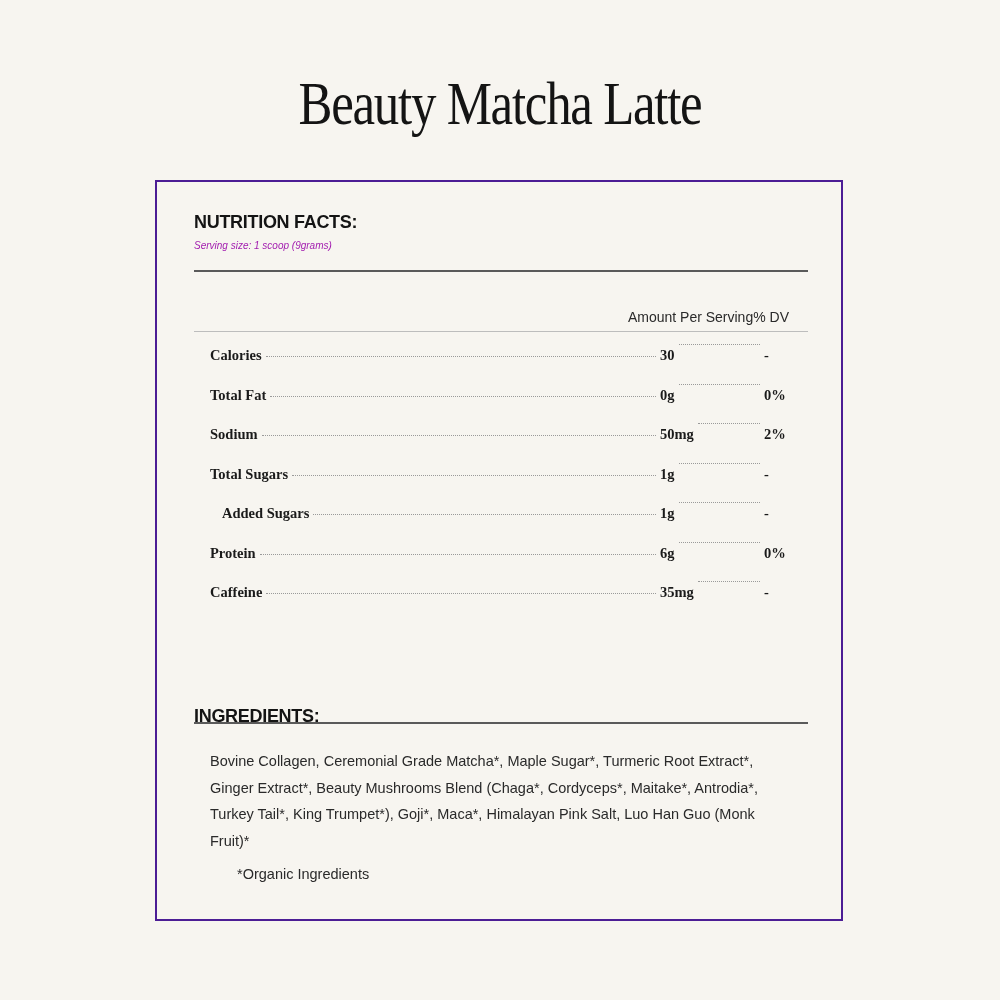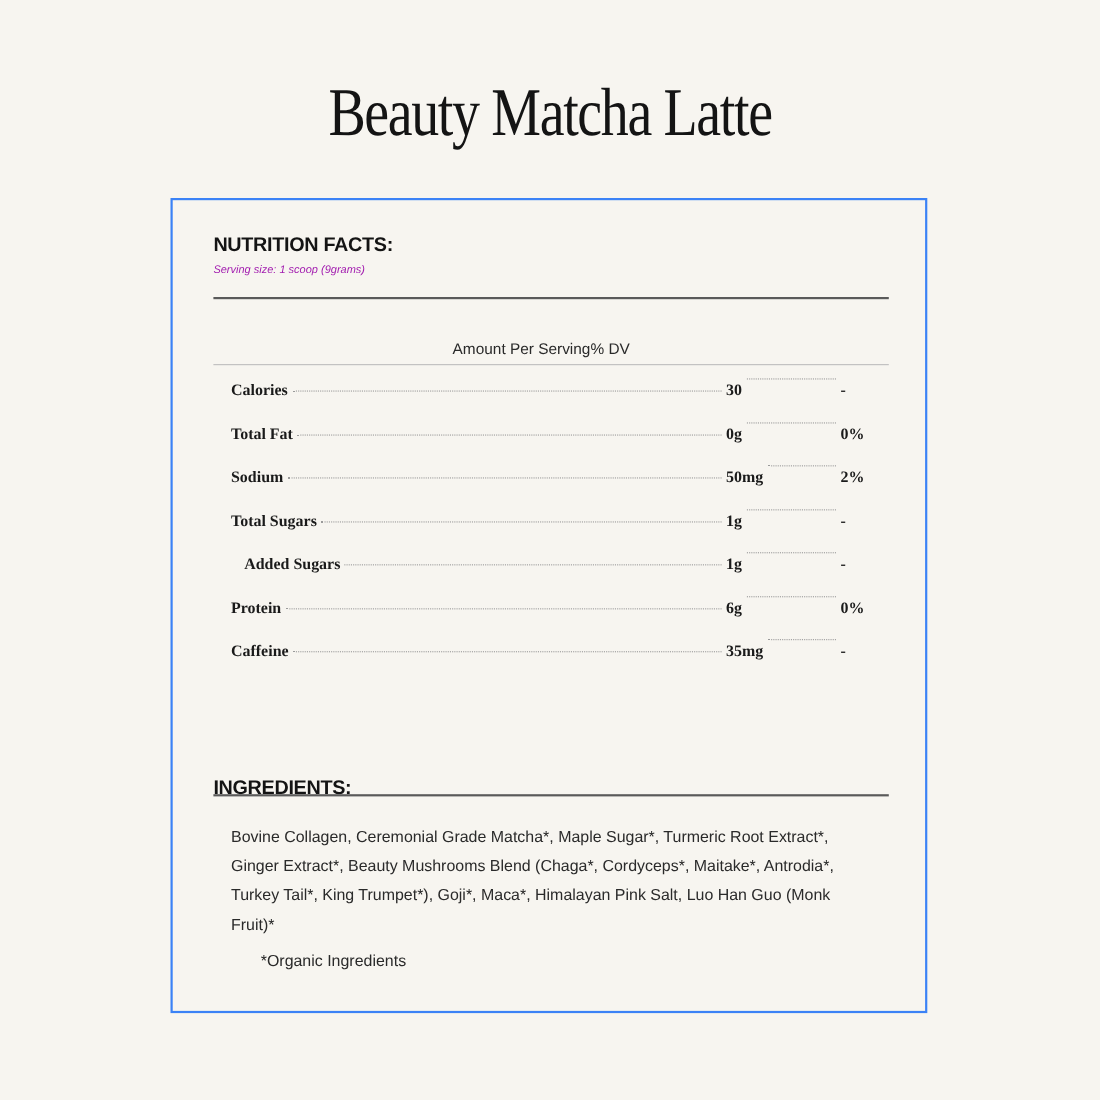--- a/index.html
+++ b/index.html
@@ -8,33 +8,33 @@
     font-family:"Liberation Sans", sans-serif; color:#1a1a1a;
   }
   .title {
     position:absolute; top:68px; left:0; width:1000px; text-align:center;
     font-family:"Liberation Serif", "DejaVu Serif", serif;
     font-size:62px; letter-spacing:-1.5px; color:#141414;
     transform:scaleX(0.82); transform-origin:center;
   }
   .panel {
     position:absolute; left:155px; top:180px; width:688px; height:741px;
-    border:2px solid #3b82f6; box-sizing:border-box;
+    border:2px solid #4c1d95; box-sizing:border-box;
   }
   .section-title {
     position:absolute; left:37px; font-size:18px; font-weight:bold; color:#141414; letter-spacing:-0.3px;
   }
   .serving {
     position:absolute; left:37px; top:58px; font-size:10px; font-style:italic; color:#a21caf;
   }
   .rule-thick { position:absolute; left:37px; width:614px; height:2px; background:#5a5a5a; }
   .rule-thin { position:absolute; left:37px; width:614px; height:1px; background:#bdbdbd; }
   .hdr {
     position:absolute; left:38px; top:127px; width:594px; font-size:14px; color:#2a2a2a;
-    display:flex; justify-content:center;
+    display:flex; justify-content:flex-end;
   }
   .rows { position:absolute; left:53px; top:165px; width:580px; }
   .row {
     display:flex; align-items:baseline; height:39.5px; font-size:14.5px; font-weight:bold; color:#1a1a1a;font-family:Liberation Serif, serif;
   }
   .row .label { white-space:nowrap; }
   .row.indent .label { padding-left:12px; }
   .row .dots1 {
     flex:1; border-bottom:1px dotted #9a9a9a; margin:0 4px 0 4px; position:relative; top:-3px;
   }

